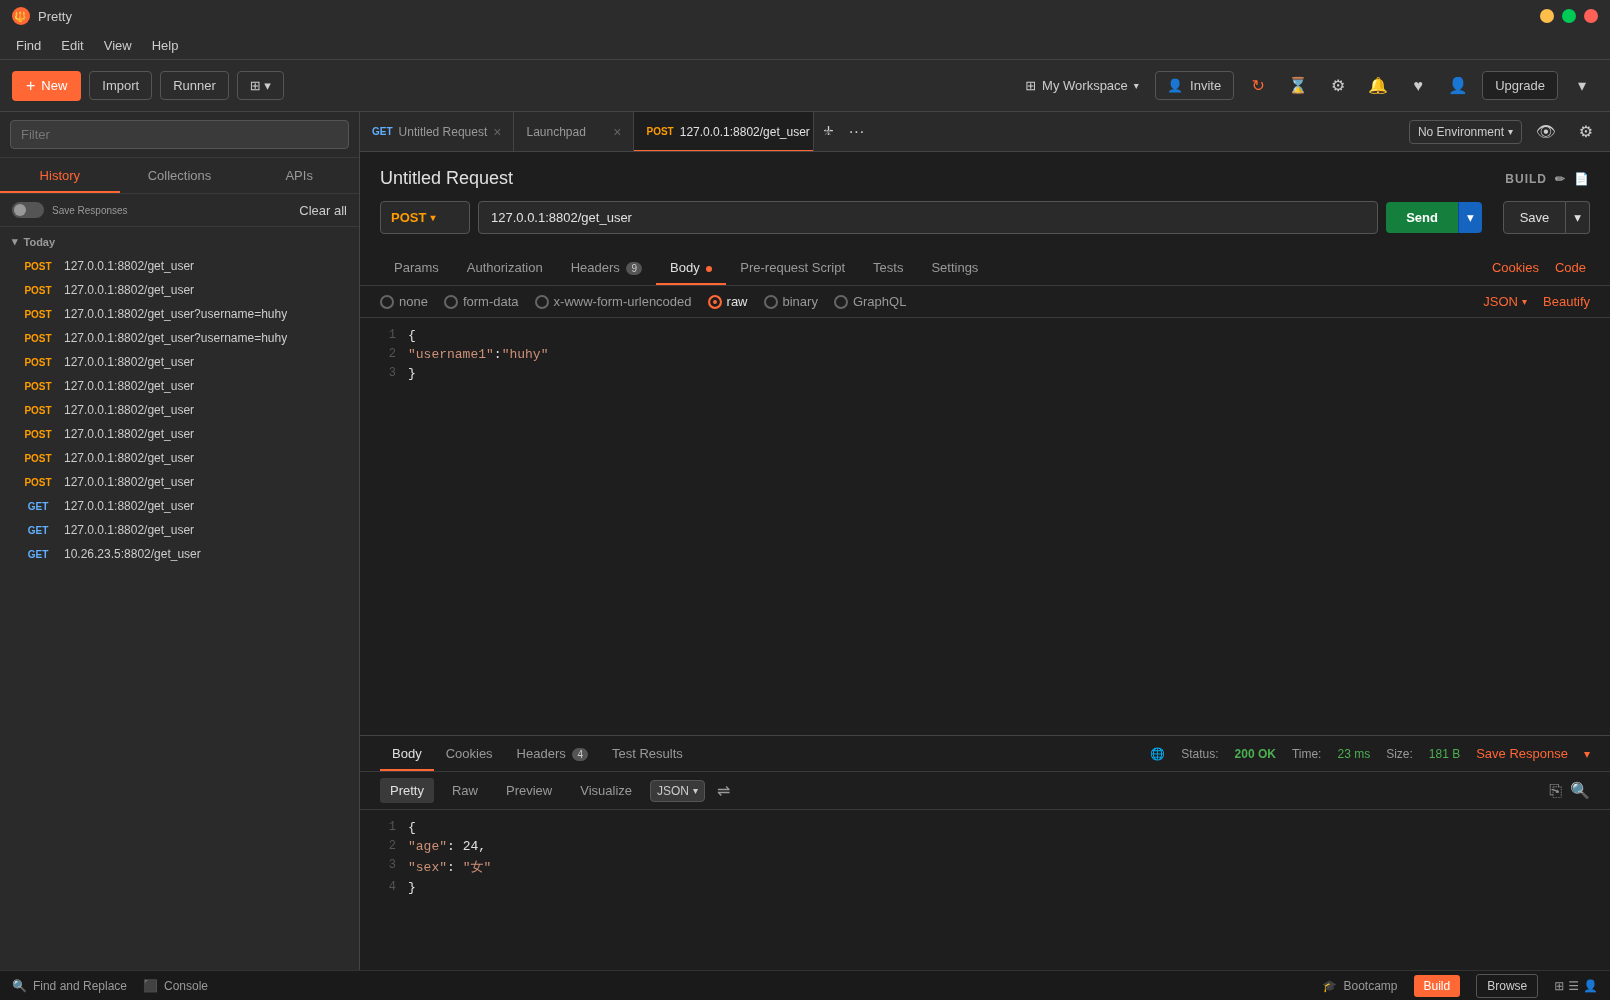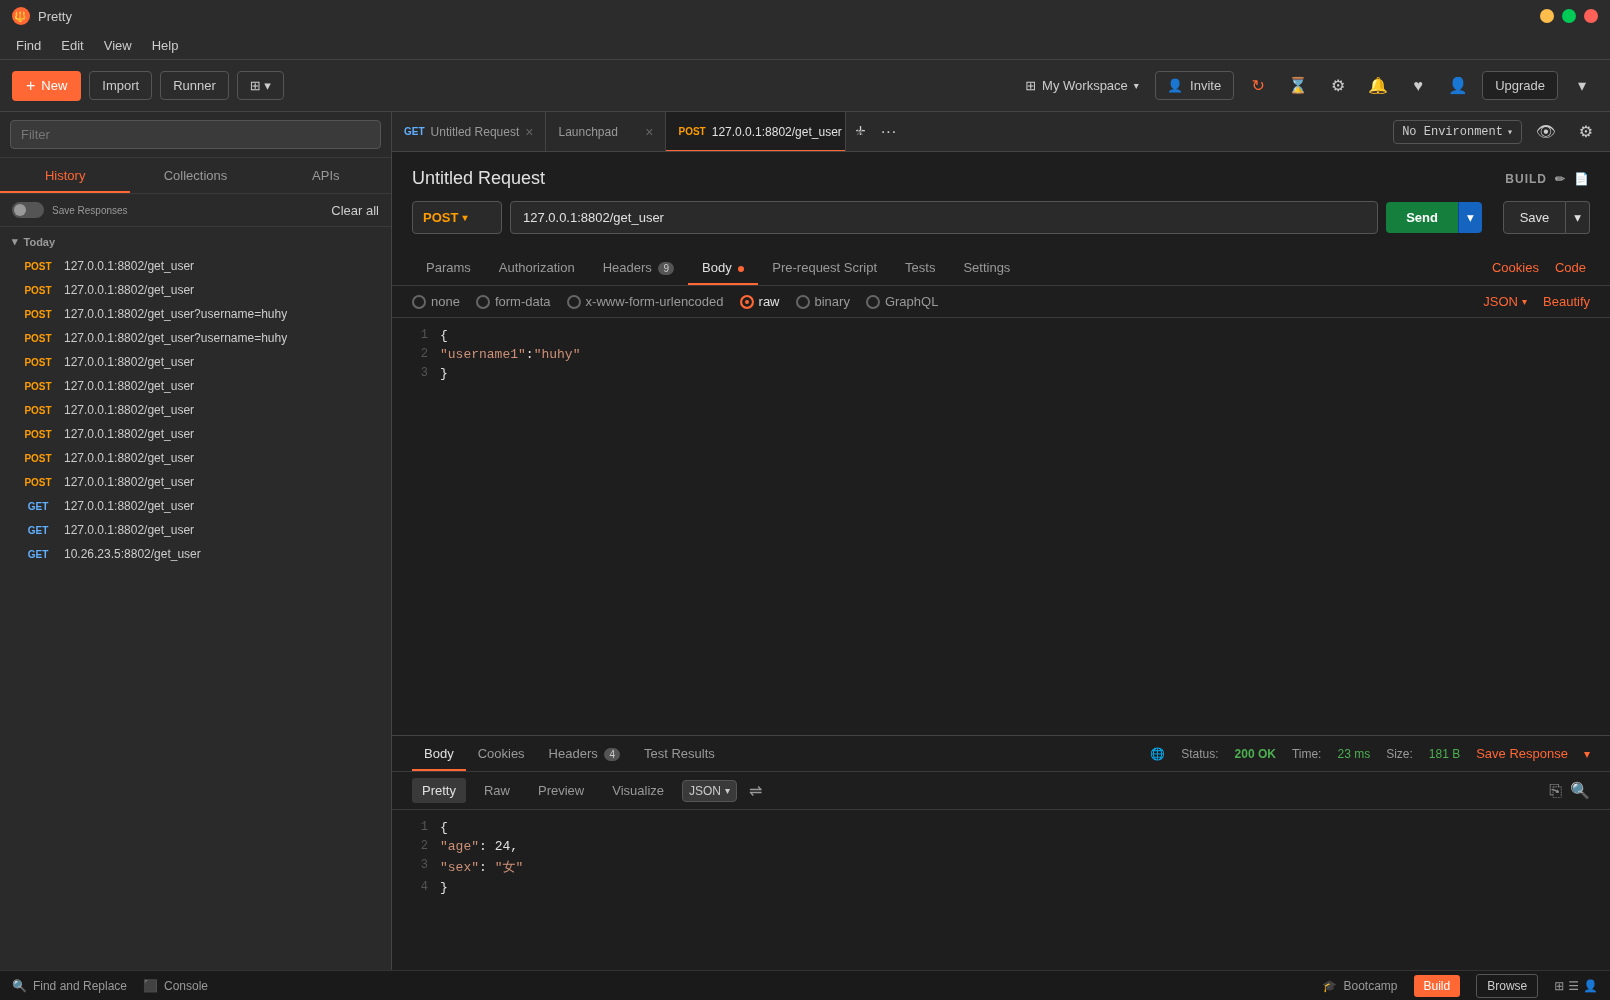--- a/index.html
+++ b/index.html
@@ -27,21 +27,21 @@
     .workspace-selector { margin-left: auto; display: flex; align-items: center; gap: 6px; cursor: pointer; padding: 6px 10px; border-radius: 4px; color: #ccc; }
     .invite-btn { border: 1px solid #555; border-radius: 4px; padding: 6px 12px; color: #ccc; cursor: pointer; background: transparent; display: flex; align-items: center; gap: 6px; }
     .toolbar-right { margin-left: auto; display: flex; align-items: center; gap: 8px; }
     .icon-btn { width: 32px; height: 32px; background: transparent; border: none; cursor: pointer; color: #ccc; font-size: 16px; display: flex; align-items: center; justify-content: center; border-radius: 4px; }
     .upgrade-btn { background: #212121; color: #ccc; border: 1px solid #555; border-radius: 4px; padding: 6px 12px; cursor: pointer; font-size: 13px; }
 
     
     .main { display: flex; height: calc(1000px - 32px - 28px - 52px - 30px); }
 
     
-    .sidebar { width: 392px; background: #2a2a2a; border-right: 1px solid #444; display: flex; flex-direction: column; }
+    .sidebar { width: 360px; background: #2a2a2a; border-right: 1px solid #444; display: flex; flex-direction: column; }
     .sidebar-search { padding: 8px 10px; border-bottom: 1px solid #3a3a3a; }
     .sidebar-search input { width: 100%; background: #3a3a3a; border: 1px solid #555; border-radius: 4px; padding: 6px 10px; color: #ccc; font-size: 13px; }
     .sidebar-search input::placeholder { color: #777; }
     .sidebar-tabs { display: flex; border-bottom: 1px solid #3a3a3a; }
     .sidebar-tab { flex: 1; padding: 10px 0; text-align: center; cursor: pointer; color: #999; font-size: 13px; font-weight: 500; position: relative; }
     .sidebar-tab.active { color: #ff6734; }
     .sidebar-tab.active::after { content: ''; position: absolute; bottom: 0; left: 0; right: 0; height: 2px; background: #ff6734; }
     .sidebar-controls { display: flex; align-items: center; justify-content: space-between; padding: 8px 12px; border-bottom: 1px solid #3a3a3a; }
     .save-responses { display: flex; align-items: center; gap: 8px; color: #999; font-size: 10px; }
     .toggle { width: 32px; height: 16px; background: #555; border-radius: 8px; cursor: pointer; position: relative; }
@@ -62,21 +62,21 @@
     
     .tabs-bar { height: 40px; background: #2a2a2a; display: flex; align-items: center; border-bottom: 1px solid #444; overflow: hidden; }
     .tab { height: 40px; display: flex; align-items: center; padding: 0 12px; gap: 6px; cursor: pointer; border-right: 1px solid #444; color: #999; font-size: 12px; white-space: nowrap; min-width: 120px; max-width: 180px; position: relative; }
     .tab.active { background: #1e1e1e; color: #e0e0e0; }
     .tab.active::after { content: ''; position: absolute; bottom: 0; left: 0; right: 0; height: 2px; background: #ff6734; }
     .tab-method { font-size: 10px; font-weight: 700; }
     .tab-method.get { color: #61affe; }
     .tab-method.post { color: #ff9d00; }
     .tab-close { margin-left: auto; color: #666; font-size: 14px; }
     .tab-dot { width: 7px; height: 7px; border-radius: 50%; background: #ff6734; margin-left: 2px; }
-    .no-env { background: #2a2a2a; border: 1px solid #555; border-radius: 4px; color: #ccc; font-size: 12px; padding: 4px 8px; display: flex; align-items: center; gap: 4px; cursor: pointer; font-family: Liberation Mono, monospace; }
+    .no-env { background: #2a2a2a; border: 1px solid #555; border-radius: 4px; color: #ccc; font-size: 12px; padding: 4px 8px; display: flex; align-items: center; gap: 4px; cursor: pointer; }
 
     
     .request-area { padding: 16px 20px; background: #1e1e1e; }
     .request-title-row { display: flex; align-items: center; justify-content: space-between; margin-bottom: 12px; }
     .request-title { font-size: 18px; font-weight: 500; color: #e0e0e0; }
     .build-btn { color: #999; font-size: 12px; font-weight: 600; letter-spacing: 1px; cursor: pointer; display: flex; align-items: center; gap: 8px; }
     .request-url-row { display: flex; gap: 8px; align-items: center; }
     .method-select { background: #2a2a2a; border: 1px solid #555; border-radius: 4px; color: #ff9d00; font-size: 13px; font-weight: 700; padding: 8px 10px; cursor: pointer; min-width: 90px; display: flex; align-items: center; gap: 4px; }
     .url-input { flex: 1; background: #2a2a2a; border: 1px solid #555; border-radius: 4px; padding: 8px 12px; color: #e0e0e0; font-size: 13px; }
     .send-btn { background: #15803d; color: white; border: none; border-radius: 4px 0 0 4px; padding: 8px 20px; font-size: 13px; font-weight: 600; cursor: pointer; }

